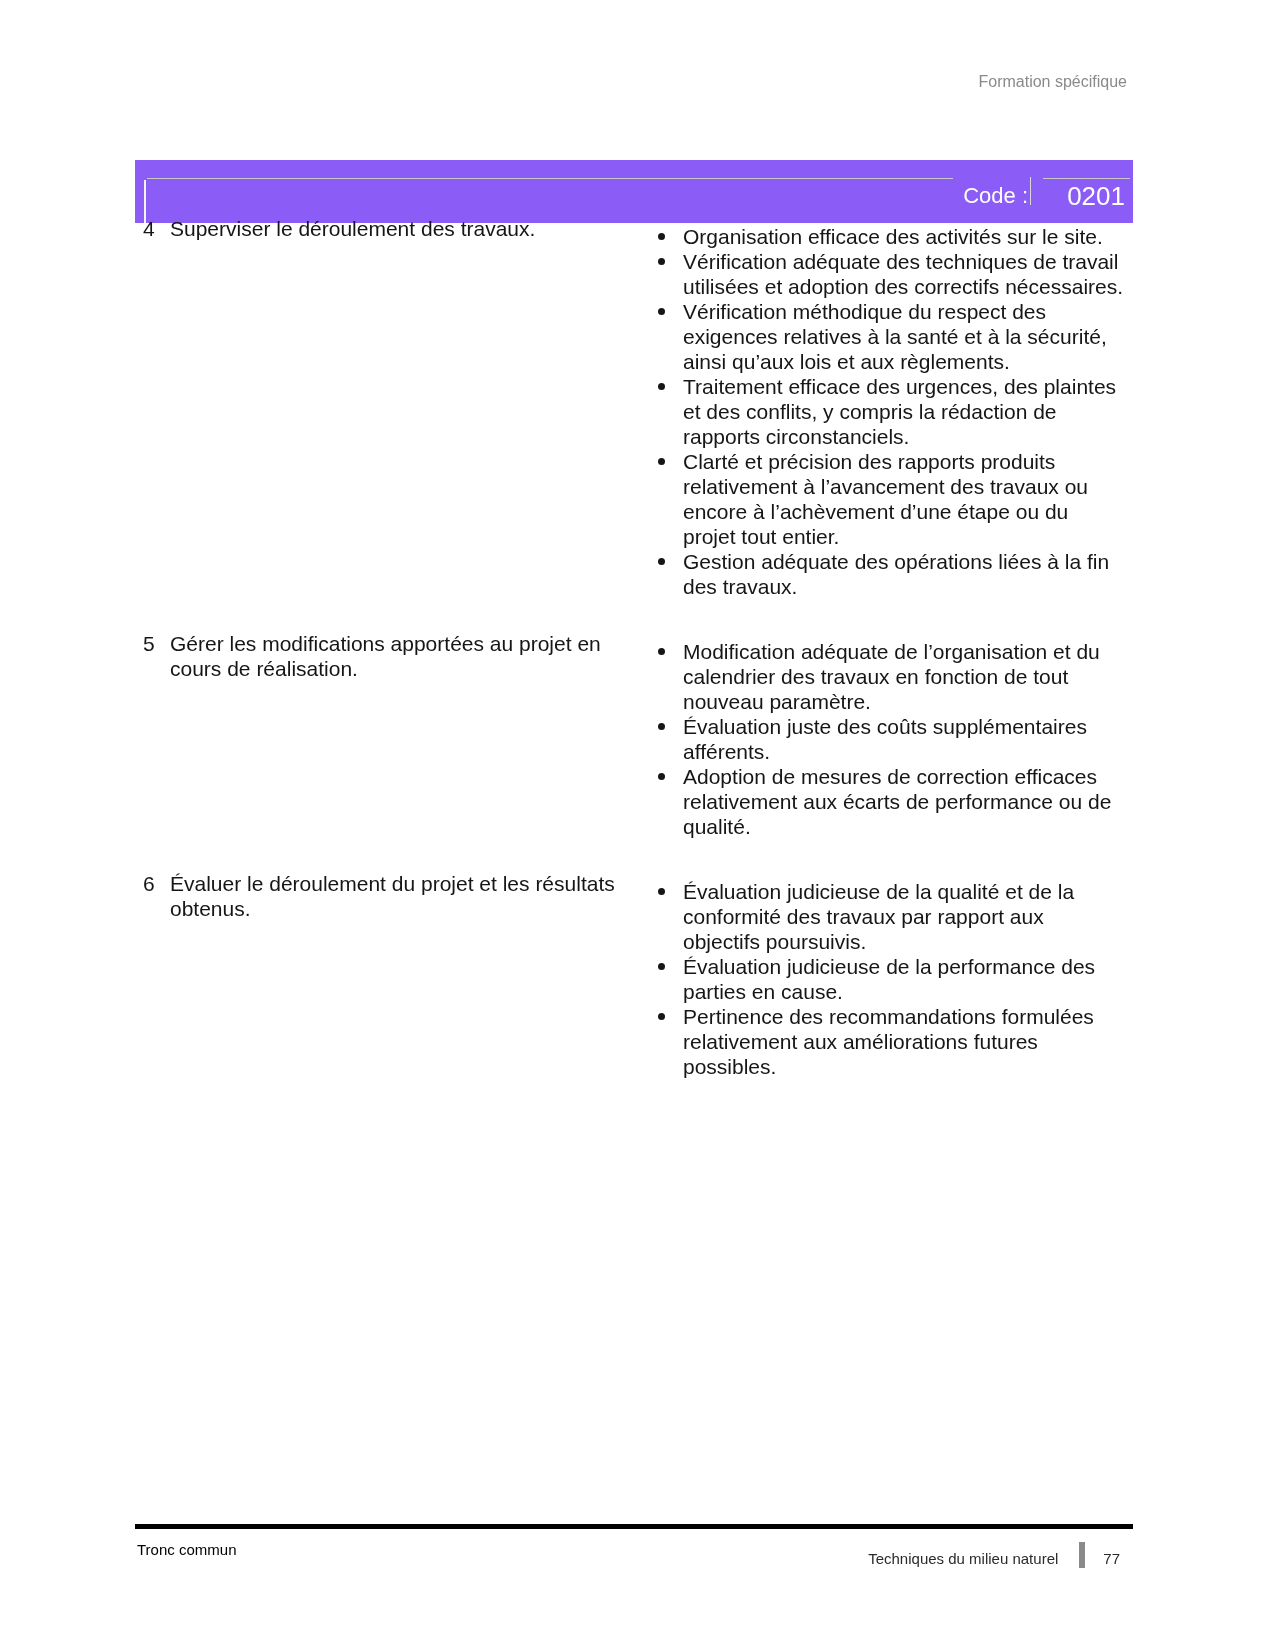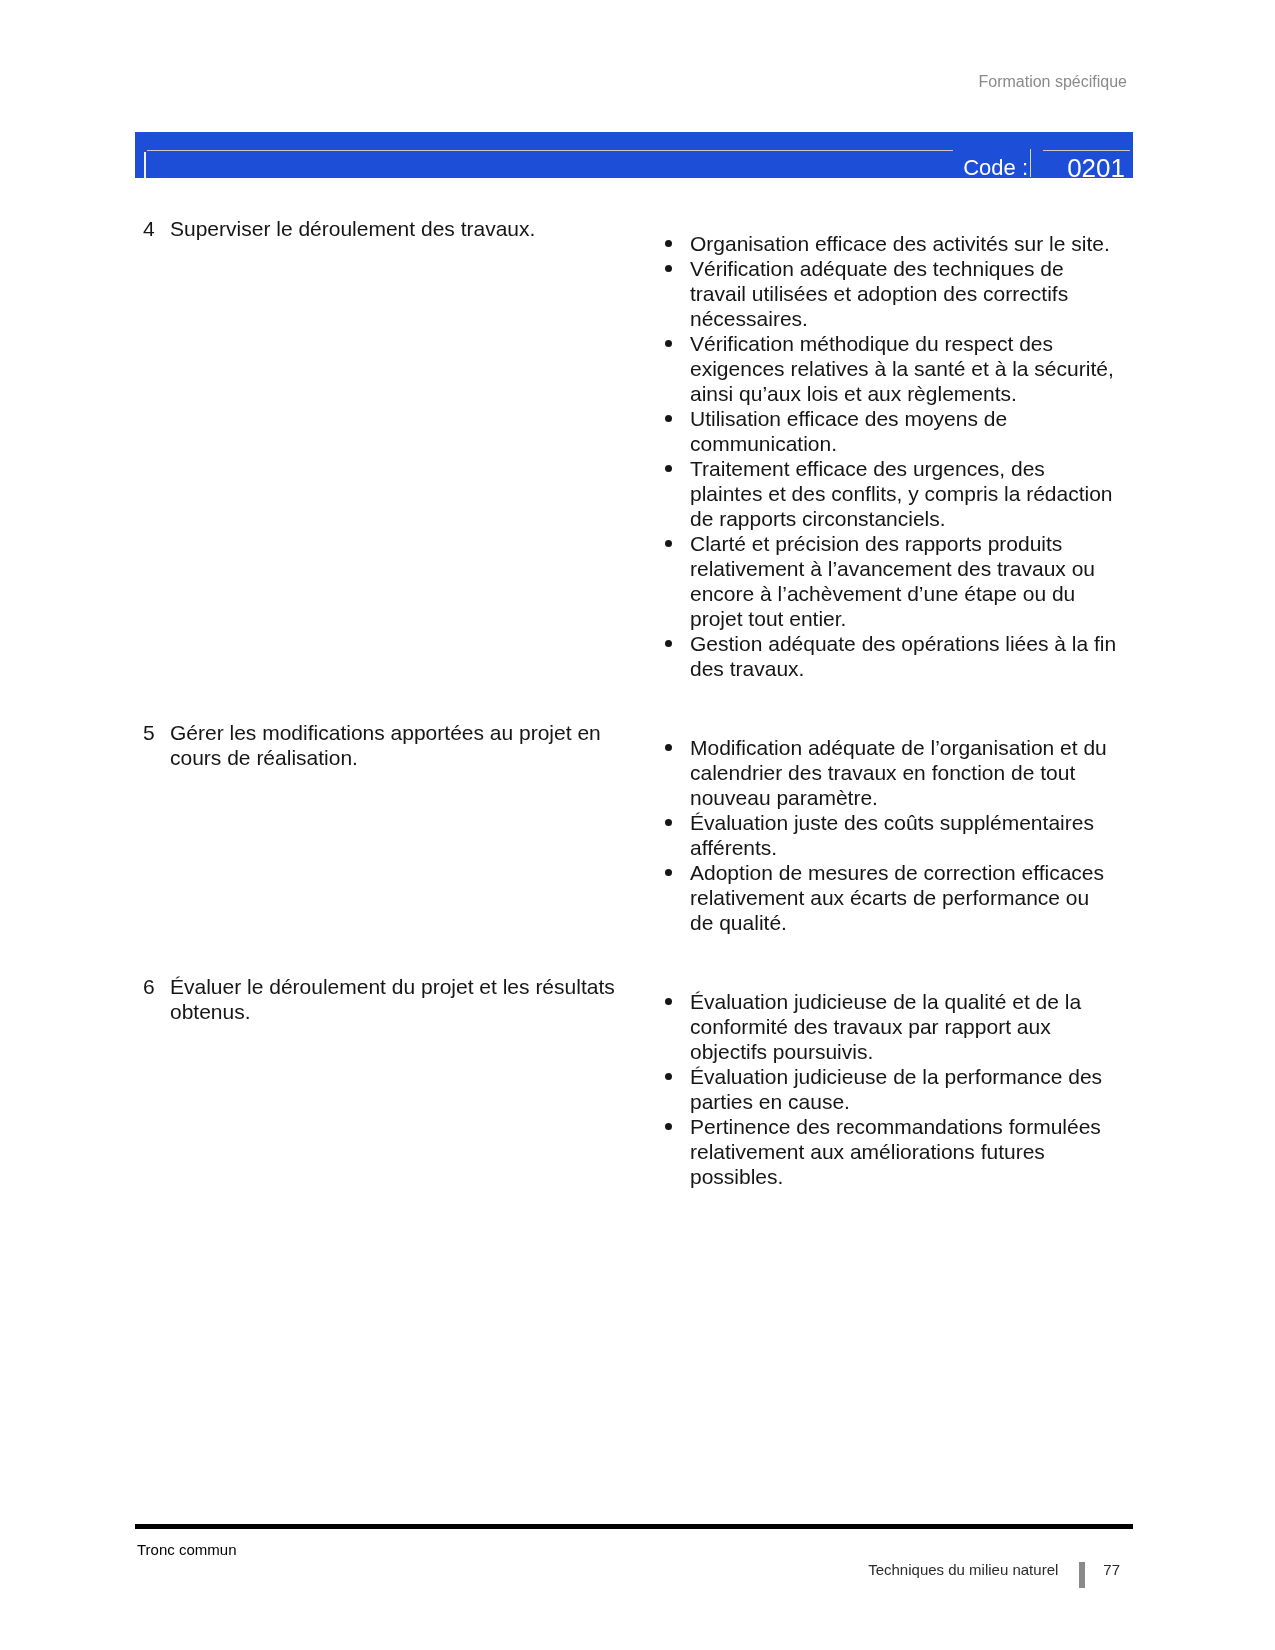--- a/index.html
+++ b/index.html
@@ -20,24 +20,24 @@
     right: 148px;
     font-size: 16px;
     line-height: 26px;
     color: #8a8a8a;
   }
 
   
   .code-banner {
     position: absolute;
     left: 135px;
-    top: 132px;
+    top: 160px;
     width: 998px;
-    height: 46px;
-    background: #1d4ed8;
+    height: 63px;
+    background: #8b5cf6;
   }
   .banner-underline-left {
     position: absolute;
     left: 12px;
     top: 18px;
     width: 806px;
     height: 1px;
     background: #c8c8c8;
   }
   .banner-underline-right {
@@ -102,21 +102,21 @@
   }
   .sec-num {
     flex: 0 0 35px;
     width: 35px;
     padding-left: 8px;
     box-sizing: border-box;
   }
   .sec-title { width: 470px; }
   .sec-bullets {
     list-style: none;
-    margin: 15px;
+    margin: 8px;
     padding: 0;
     width: 485px;
     flex: 1 1 auto;
   }
   .sec-bullets li {
     position: relative;
     padding-left: 27px;
   }
   .sec-bullets li::before {
     content: "";
@@ -144,25 +144,24 @@
     top: 1541px;
     font-size: 15px;
     line-height: 18px;
     color: #000000;
   }
   .footer-right {
     position: absolute;
     right: 155px;
     top: 1541px;
     display: flex;
-    align-items: flex-start;
+    align-items: flex-end;
     font-size: 15px;
     line-height: 18px;
     color: #2b2b2b;
-    margin-top: 20px;
   }
   .footer-bar {
     width: 6px;
     height: 26px;
     margin-left: 21px;
     margin-right: 18px;
     margin-top: 1px;
     background: #8a8a8a;
   }
 </style>
@@ -185,21 +184,20 @@
   <main class="content">
   <section class="section">
     <div class="sec-left">
       <span class="sec-num">4</span>
       <span class="sec-title">Superviser le déroulement des travaux.</span>
     </div>
     <ul class="sec-bullets">
           <li>Organisation efficace des activités sur le site.</li>
           <li>Vérification adéquate des techniques de travail utilisées et adoption des correctifs nécessaires.</li>
           <li>Vérification méthodique du respect des exigences relatives à la santé et à la sécurité, ainsi qu’aux lois et aux règlements.</li>
-          <li>Utilisation efficace des moyens de communication.</li>
           <li>Traitement efficace des urgences, des plaintes et des conflits, y compris la rédaction de rapports circonstanciels.</li>
           <li>Clarté et précision des rapports produits relativement à l’avancement des travaux ou encore à l’achèvement d’une étape ou du projet tout entier.</li>
           <li>Gestion adéquate des opérations liées à la fin des travaux.</li>
         </ul>
   </section>
 
   <section class="section">
     <div class="sec-left">
       <span class="sec-num">5</span>
       <span class="sec-title">Gérer les modifications apportées au projet en cours de réalisation.</span>

